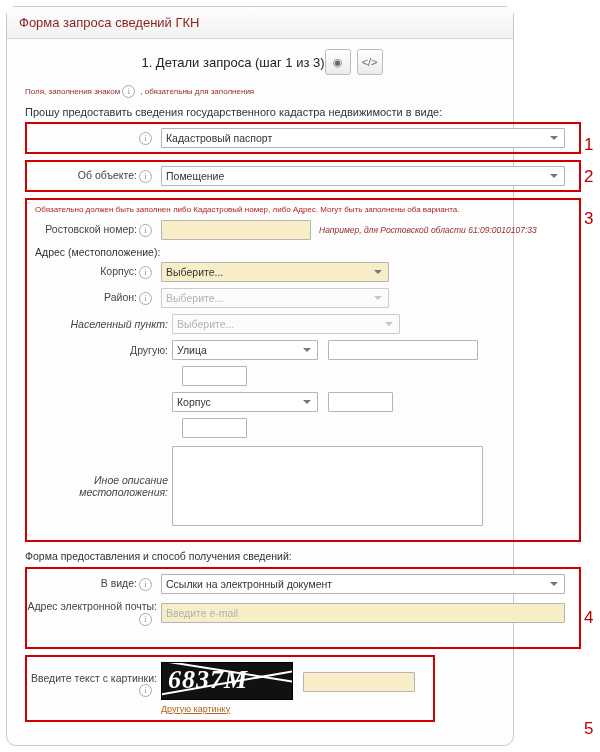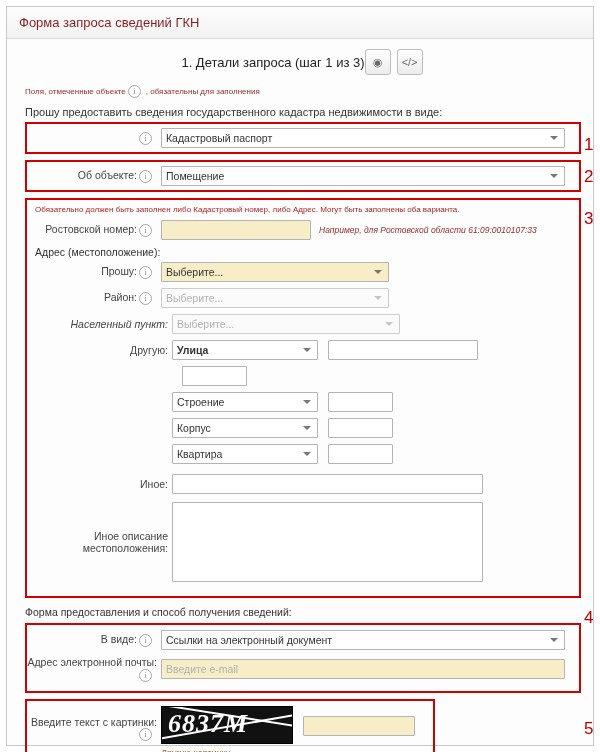--- a/index.html
+++ b/index.html
@@ -19,24 +19,24 @@
     position: relative;
     width: 600px;
     height: 752px;
     background: #ffffff;
     box-sizing: border-box;
   }
   .window {
     position: absolute;
     left: 6px;
     top: 6px;
-    width: 588px;
+    width: 508px;
     height: 740px;
     border: 1px solid #c8c8c8;
-    border-radius: 1px;
+    border-radius: 10px;
     background: #fdfdfd;
     box-sizing: border-box;
   }
   .titlebar {
     height: 32px;
     border-bottom: 1px solid #d8d8d8;
     background: linear-gradient(#fdfdfd, #f2f2f2);
     display: flex;
     align-items: center;
     padding: 0 12px;
@@ -234,21 +234,21 @@
 
       <div class="section-head">
         <div class="step-title">1. Детали запроса (шаг 1 из 3)</div>
         <div class="head-icons">
           <div class="head-icon">◉</div>
           <div class="head-icon">&lt;/&gt;</div>
         </div>
       </div>
 
       <div class="note-required">
-        <span>Поля, отмеченные объекте</span><span class="info-ico">i</span><span>, обязательны для заполнения</span>
+        <span>Поля, заполнения знаком</span><span class="info-ico">i</span><span>, обязательны для заполнения</span>
       </div>
 
       <div class="prompt-line">Прошу предоставить сведения государственного кадастра недвижимости в виде:</div>
 
       <div class="box-red" style="position:relative; margin:0 0 6px 6px; padding:4px 6px 4px 0; width:556px;">
         <div class="row" style="margin:0;">
           <div class="lbl" style="width:130px;"><span class="info-ico">i</span></div>
           <div class="fakectl sel" style="width:404px;">Кадастровый паспорт</div>
         </div>
       </div>
@@ -267,83 +267,73 @@
 
         <div class="row">
           <div class="lbl" style="width:130px;"><span>Ростовской номер:</span><span class="info-ico">i</span></div>
           <div class="fakectl yellow" style="width:150px;"></div>
           <div class="hint">Например, для Ростовской области 61:09:0010107:33</div>
         </div>
 
         <div class="addr-title">Адрес (местоположение):</div>
 
         <div class="row">
-          <div class="lbl" style="width:130px;"><span>Прошу:</span><span class="info-ico">i</span></div>
+          <div class="lbl" style="width:130px;"><span>Корпус:</span><span class="info-ico">i</span></div>
           <div class="fakectl sel yellow" style="width:228px;">Выберите...</div>
         </div>
 
         <div class="row">
           <div class="lbl" style="width:130px;"><span>Район:</span><span class="info-ico">i</span></div>
           <div class="fakectl sel disabled" style="width:228px;">Выберите...</div>
         </div>
 
         <div class="row">
           <div class="lbl" style="width:141px;font-style:italic;">Населенный пункт:</div>
           <div class="fakectl sel disabled" style="width:228px;">Выберите...</div>
         </div>
 
         <div class="row">
           <div class="lbl" style="width:141px;">Другую:</div>
-          <div class="fakectl sel" style="width:146px;font-weight:bold;">Улица</div>
+          <div class="fakectl sel" style="width:146px;">Улица</div>
           <div class="fakectl" style="width:150px; margin-left:10px;"></div>
         </div>
 
         <div class="row">
           <div class="lbl" style="width:141px;"></div>
           <div class="fakectl" style="width:65px; margin-left:10px;"></div>
         </div>
 
-        <div class="row">
-          <div class="lbl" style="width:141px;"></div>
-          <div class="fakectl sel" style="width:146px;">Строение</div>
-          <div class="fakectl" style="width:65px; margin-left:10px;"></div>
-        </div>
 
         <div class="row">
           <div class="lbl" style="width:141px;"></div>
           <div class="fakectl sel" style="width:146px;">Корпус</div>
           <div class="fakectl" style="width:65px; margin-left:10px;"></div>
         </div>
 
         <div class="row">
           <div class="lbl" style="width:141px;"></div>
-          <div class="fakectl sel" style="width:146px;">Квартира</div>
           <div class="fakectl" style="width:65px; margin-left:10px;"></div>
         </div>
 
-        <div class="row" style="margin-top:10px;">
-          <div class="lbl" style="width:141px;">Иное:</div>
-          <div class="fakectl" style="width:311px;"></div>
-        </div>
-
-        <div class="row" style="align-items:flex-start; margin-top:8px;">
+
+        <div class="row" style="align-items:flex-start; margin-top:8px;font-style:italic;">
           <div class="lbl" style="width:141px; padding-top:28px; line-height:12px;">Иное описание местоположения:</div>
           <div class="fakectl" style="width:311px; height:80px; align-items:flex-start;"></div>
         </div>
       </div>
       <div class="marker" style="left:577px; top:202px;">3</div>
 
       <div class="subhead">Форма предоставления и способ получения сведений:</div>
 
       <div class="box-red" style="position:relative; margin:0 0 6px 6px; width:556px; padding:5px 6px 5px 0;">
         <div class="row">
           <div class="lbl" style="width:130px;"><span>В виде:</span><span class="info-ico">i</span></div>
           <div class="fakectl sel" style="width:404px;">Ссылки на электронный документ</div>
         </div>
-        <div class="row" style="margin-bottom:4px;">
+        <div class="row" style="margin-bottom:16px;">
           <div class="lbl" style="width:130px;"><span>Адрес электронной почты:</span><span class="info-ico">i</span></div>
           <div class="fakectl yellow" style="width:404px;">
               <span class="ph">Введите e-mail</span>
             </div>
         </div>
       </div>
       <div class="marker" style="left:577px; top:601px;">4</div>
 
       <div class="box-red" style="position:relative; margin:0 0 4px 6px; width:410px; padding:5px 6px 6px 0;">
         <div class="row" style="align-items:flex-start; margin:0;">

